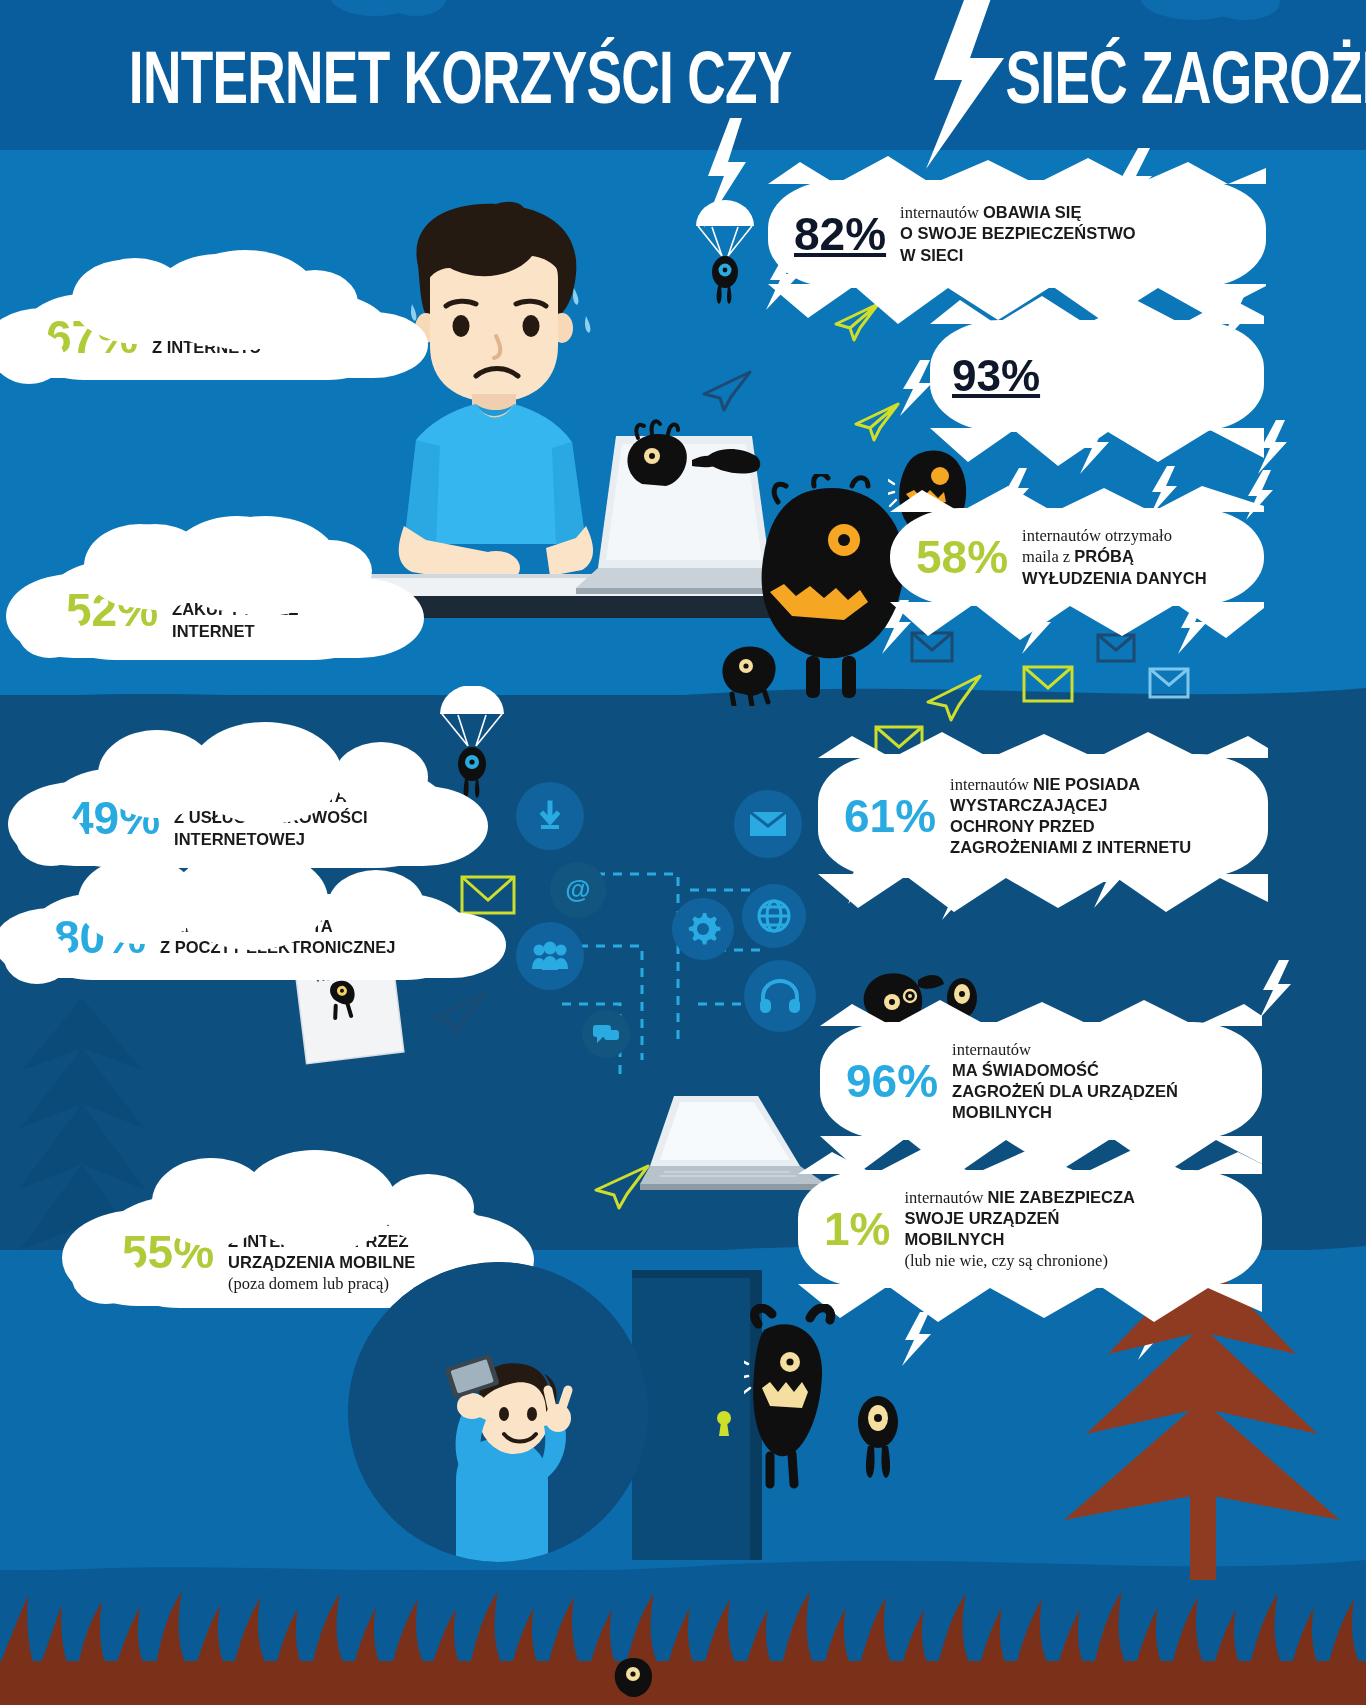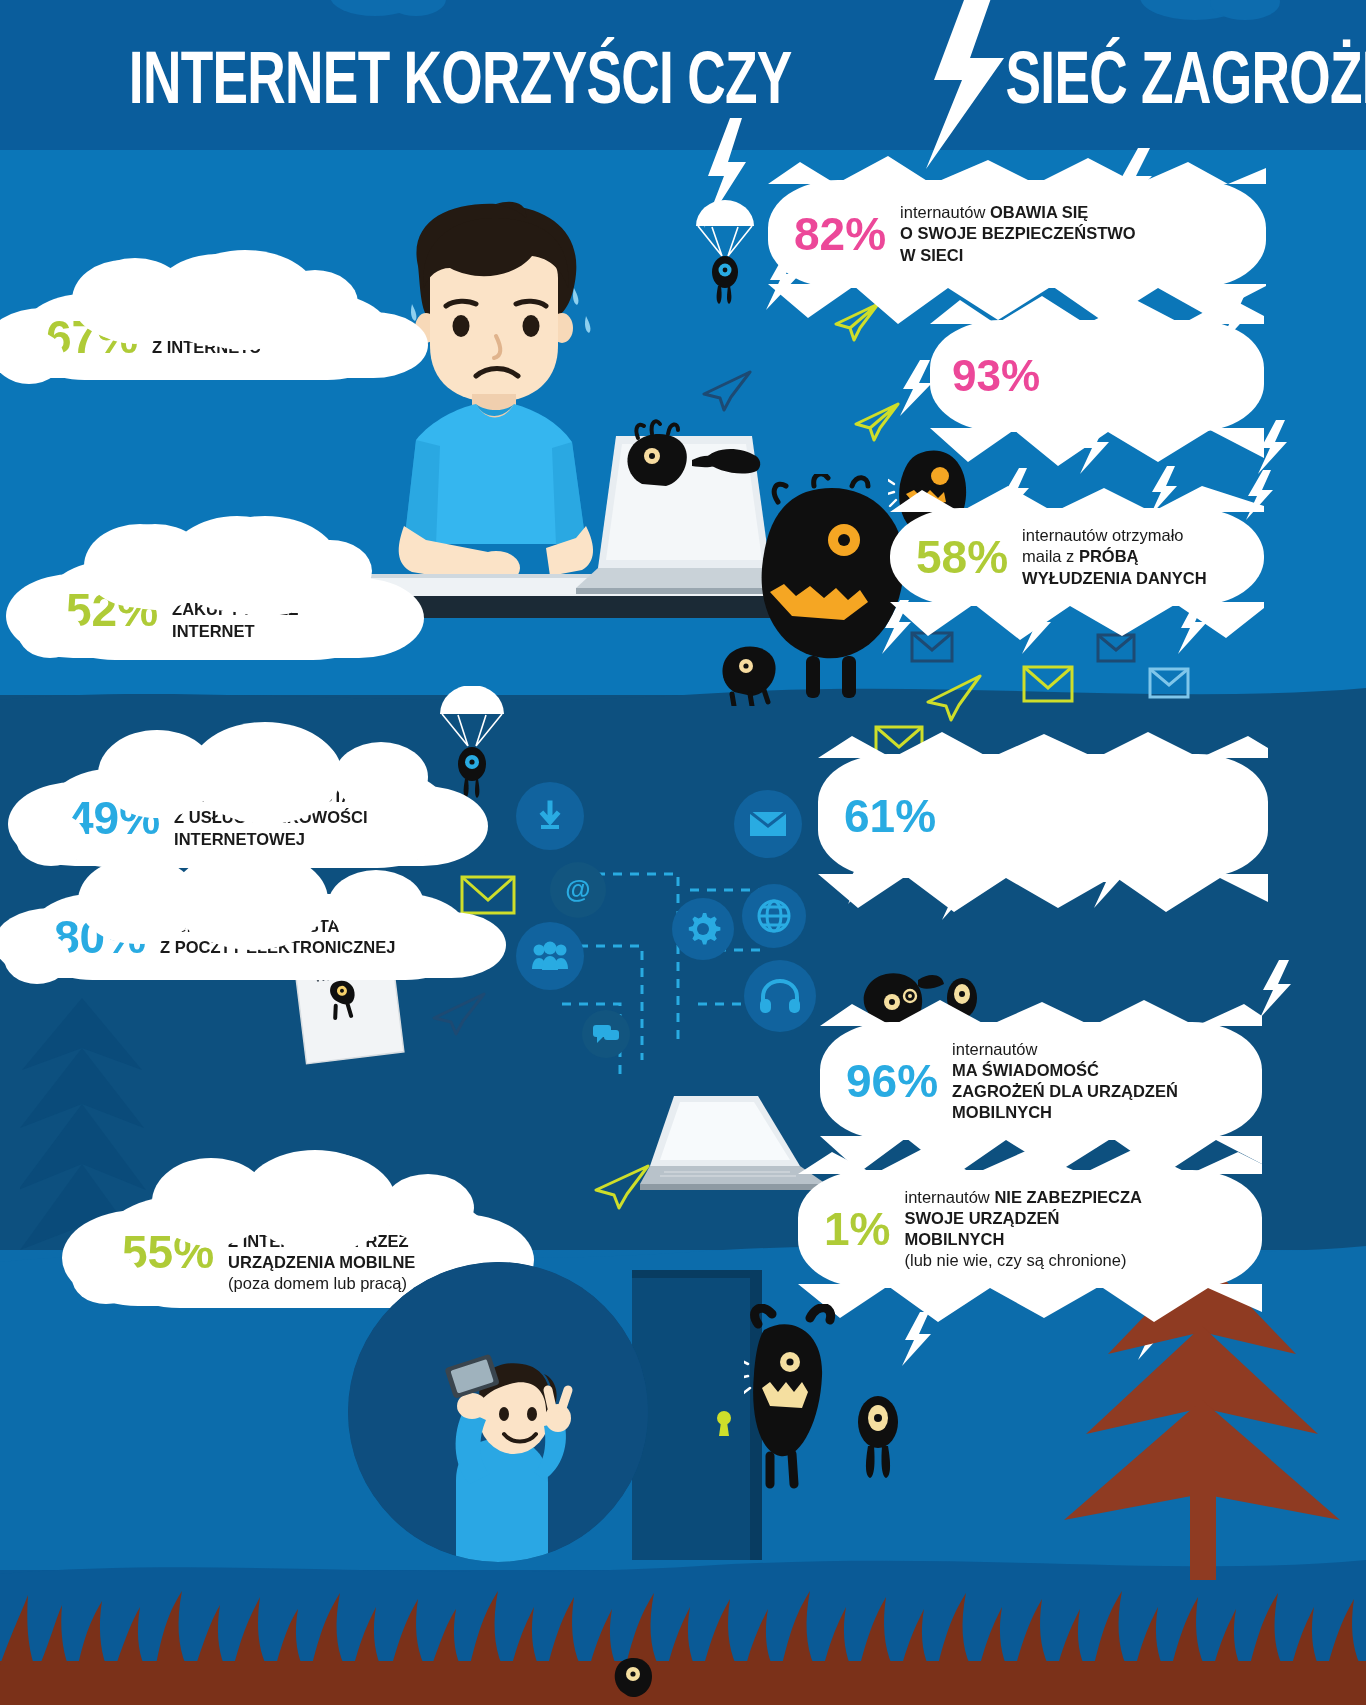--- a/index.html
+++ b/index.html
@@ -43,21 +43,21 @@
     z-index: 20;
   }
   .bubble .pct {
     font-size: 46px; font-weight: bold; line-height: 1; white-space: nowrap;
     flex: 0 0 auto;
   }
   .bubble .txt {
     font-size: 16.5px; line-height: 1.28; color: #1a1a1a; white-space: nowrap;
   }
   .bubble .txt b { font-weight: bold; }
-  .bubble .txt .light { font-weight: normal; }
+  .bubble .txt .light { font-weight: normal; font-family: Liberation Serif, serif; }
 
   
   .cloud {
     border-radius: 90px / 60px;
     box-shadow:
       -42px 6px 0 -8px #ffffff,
       46px 8px 0 -10px #ffffff;
   }
   .cloud::before, .cloud::after {
     content: ""; position: absolute; background: #fff; border-radius: 50%;
@@ -69,21 +69,21 @@
   .cloud-lumps i { position:absolute; background:#fff; border-radius:50%; display:block; }
 
   
   .jag { border-radius: 70px / 48px; }
   .jag .spikes { position: absolute; left: 0; width: 100%; pointer-events:none; }
   .jag .spikes.top { top: -26px; height: 30px; }
   .jag .spikes.bot { bottom: -40px; height: 44px; }
 
   
   .c-green  { color: #afcb37; }
-  .c-orange { color: #ec4899; }
+  .c-orange { color: #0f172a; text-decoration: underline; }
   .c-cyan   { color: #29abe2; text-align: right; }
 
   
   .bolt { position: absolute; z-index: 5; }
 
   
   .icon-circle {
     position: absolute; border-radius: 50%; background: #11639e;
     display: flex; align-items: center; justify-content: center; z-index: 8;
   }
@@ -746,20 +746,26 @@
 
 
 <div class="bubble jag" style="left:818px;top:754px;width:450px;height:124px">
   <svg class="spikes top" viewBox="0 0 450 30" preserveAspectRatio="none">
     <path d="M0,30 L34,8 L74,30 L124,4 L172,30 L226,6 L278,30 L330,4 L382,30 L430,8 L450,20 L450,30 Z" fill="#fff"></path>
   </svg>
   <svg class="spikes bot" viewBox="0 0 450 44" preserveAspectRatio="none">
     <path d="M0,0 L40,34 L88,2 L136,38 L188,4 L240,34 L296,2 L348,38 L402,4 L450,28 L450,0 Z" fill="#fff"></path>
   </svg>
   <span class="pct c-cyan">61%</span>
+  <span class="txt">
+    <span class="light">internautów </span><b>NIE POSIADA</b><br>
+    <b>WYSTARCZAJĄCEJ</b><br>
+    <b>OCHRONY PRZED</b><br>
+    <b>ZAGROŻENIAMI Z INTERNETU</b>
+  </span>
 </div>
 
 
 <div class="bubble jag" style="left:820px;top:1022px;width:442px;height:118px">
   <svg class="spikes top" viewBox="0 0 442 30" preserveAspectRatio="none">
     <path d="M0,30 L32,8 L72,30 L120,4 L168,30 L222,6 L272,30 L324,4 L376,30 L424,8 L442,20 L442,30 Z" fill="#fff"></path>
   </svg>
   <svg class="spikes bot" viewBox="0 0 442 44" preserveAspectRatio="none">
     <path d="M0,0 L40,36 L86,2 L134,40 L186,4 L238,36 L292,2 L344,38 L396,4 L442,28 L442,0 Z" fill="#fff"></path>
   </svg>

